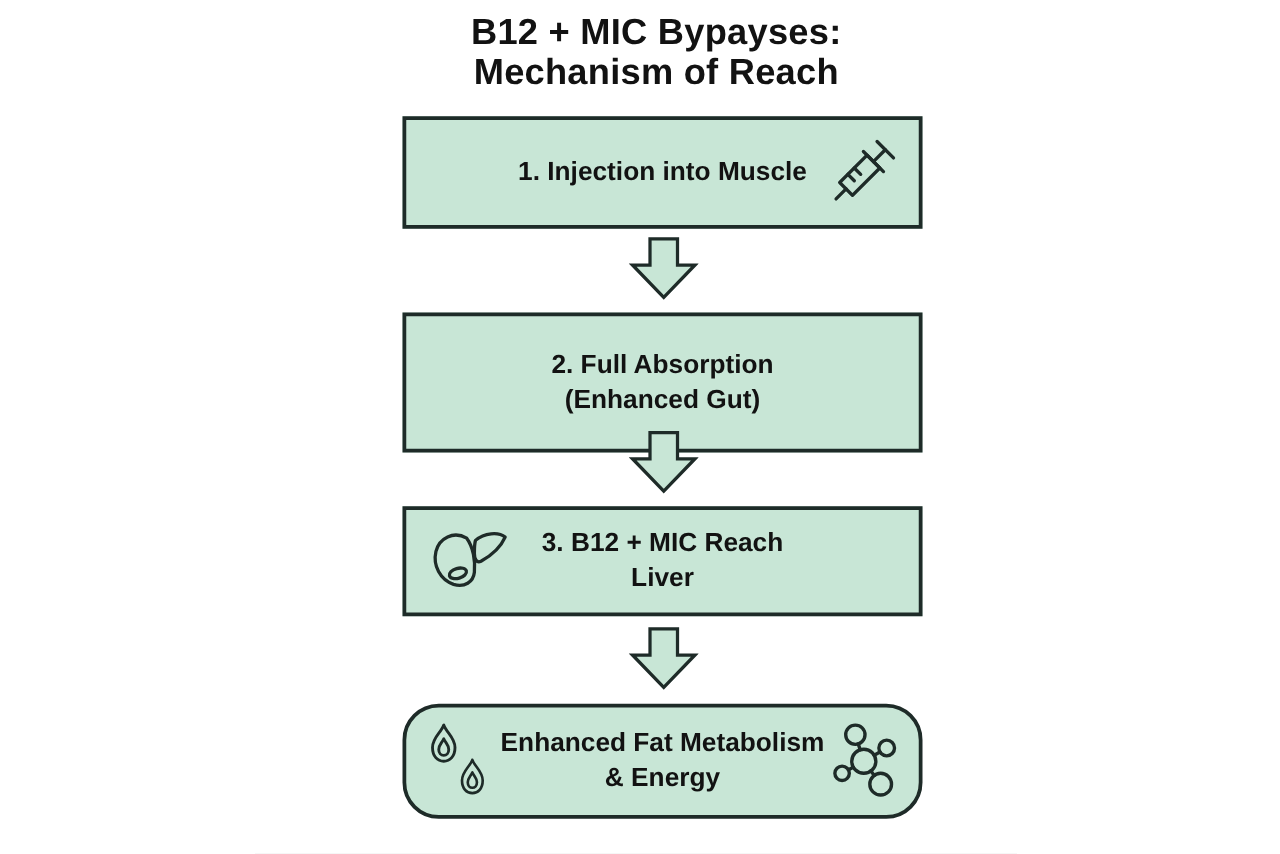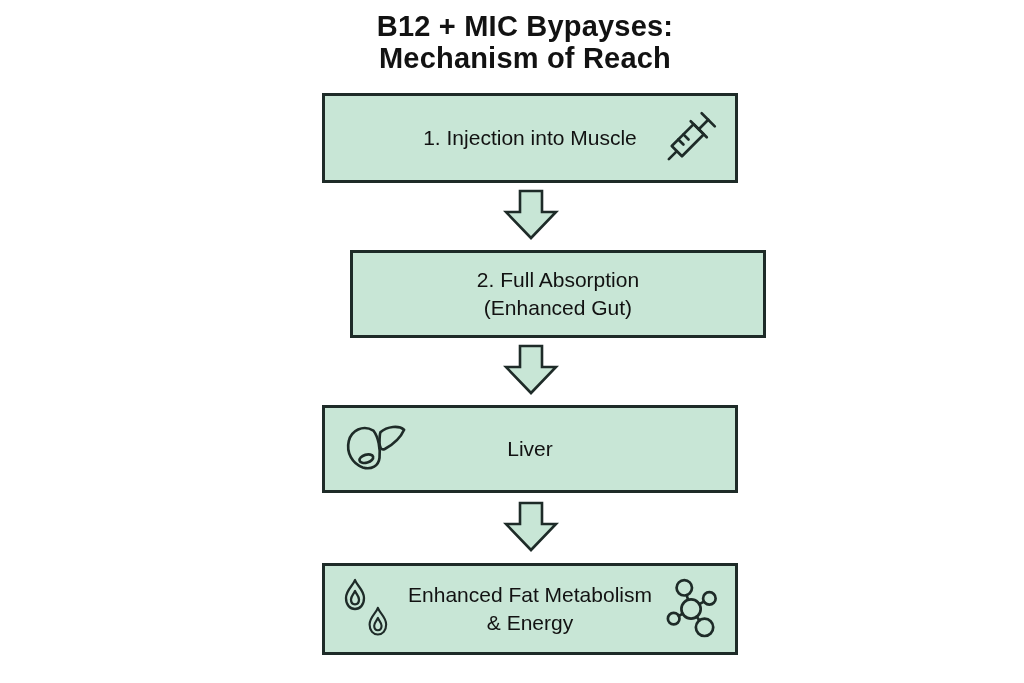--- a/index.html
+++ b/index.html
@@ -29,28 +29,28 @@
     letter-spacing:0.2px;
   }
   .box{
     position:absolute;
     left:322px;width:416px;
     box-sizing:border-box;
     background:var(--box-fill);
     border:3px solid var(--box-border);
   }
   .box-1{top:93px;height:90px;}
-  .box-2{top:250px;height:88px;margin-left:28px;}
+  .box-2{top:250px;height:112px;}
   .box-3{top:405px;height:88px;}
-  .box-4{top:563px;height:92px;}
+  .box-4{top:563px;height:92px;border-radius:29px;}
   .box-text{
     position:absolute;inset:0;
     display:flex;flex-direction:column;
     justify-content:center;align-items:center;
-    font-size:21px;font-weight:400;
+    font-size:21px;font-weight:700;
     line-height:28px;
     color:var(--text);
     text-align:left;
   }
   .icon{
     position:absolute;
     top:50%;
     transform:translateY(-50%);
   }
   .icon-right{right:12px;}
@@ -122,20 +122,21 @@
 
   <div class="box box-3">
     <svg class="icon icon-left" width="70" height="58" viewBox="0 0 78 66">
       <g class="stroke-shape" style="stroke-width:3;">
         <path d="M 36,12 C 24,5 11,12 8,24 C 5,37 12,50 24,54 C 34,57 42,52 43,43 C 44,33 42,20 36,12 Z"></path>
         <path d="M 44,14 C 52,7 65,6 71,11 C 67,20 58,28 49,33 C 45,35 43,31 43,26 C 43,20 43,17 44,14 Z"></path>
         <ellipse cx="28" cy="44" rx="8" ry="4.5" transform="rotate(-16 28 44)"></ellipse>
       </g>
     </svg>
     <div class="box-text">
+      <span>3. B12 + MIC Reach</span>
       <span>Liver</span>
     </div>
   </div>
 
   <svg class="arrow arrow-3" viewBox="0 0 56 52">
     <polygon class="arrow-shape" points="17,2 39,2 39,23 53,23 28,49 3,23 17,23"></polygon>
   </svg>
 
   <div class="box box-4">
     <svg class="icon icon-left" width="56" height="62" viewBox="0 0 56 62">

